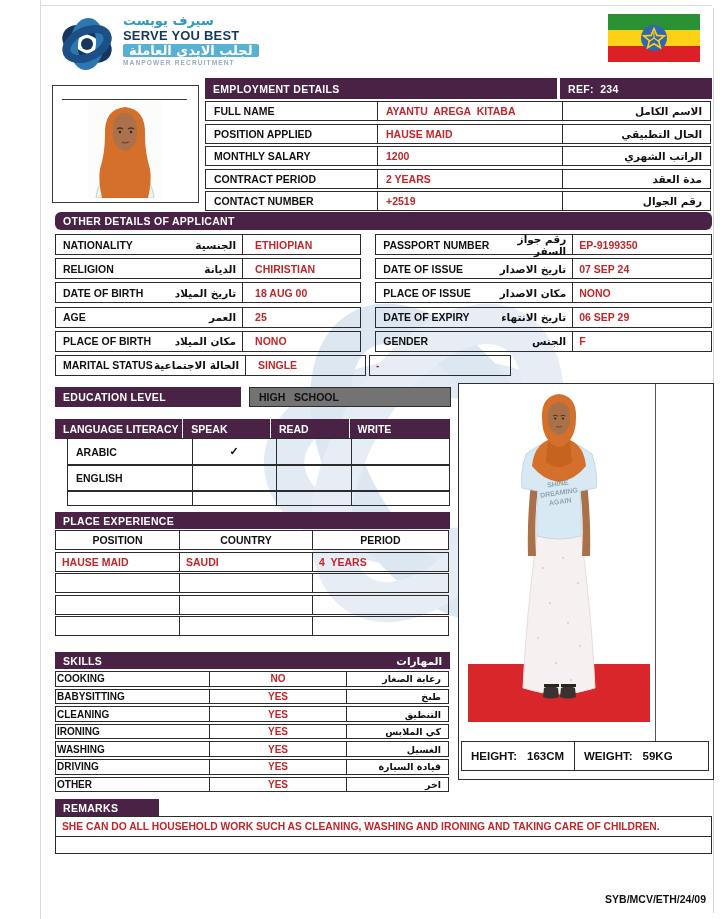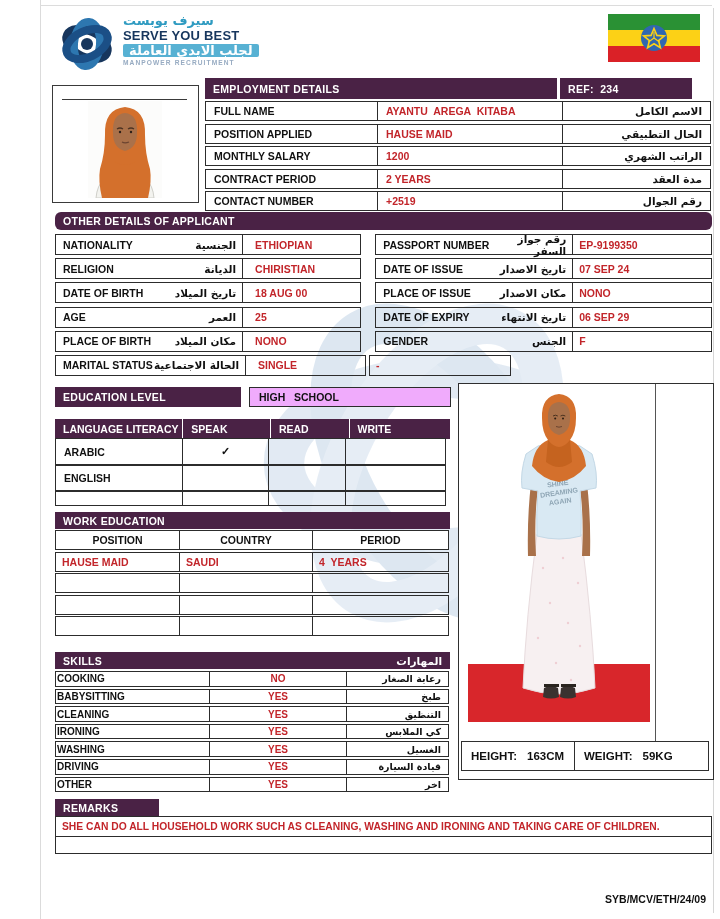--- a/index.html
+++ b/index.html
@@ -35,21 +35,21 @@
   .flag{left:608px;top:14px;}
 
   
   .photo1{left:52px;top:85px;width:145px;height:116px;border:1.5px solid #3a3a3a;background:#fff;}
   .photo1-line{position:absolute;left:9px;top:13px;width:125px;height:1px;background:#3a3a3a;}
 
   
   .emp{left:205px;top:78px;width:507px;}
   .emp-head{display:flex;height:21px;}
   .emp-head .h1{width:352px;}
-  .emp-head .h2{width:132px;margin-left:3px;}
+  .emp-head .h2{width:152px;margin-left:3px;}
   .erow{display:flex;height:20px;margin-top:2.4px;}
   .erow>div{margin-left:-1px;}
   .erow>div:first-child{margin-left:0;}
   .e-lbl{width:173px;padding-left:8px;}
   .e-val{width:186px;padding-left:8px;}
   .e-ar{width:149px;justify-content:flex-end;padding-right:8px;}
 
   
   .other{left:55px;top:212px;width:657px;}
   .other-bar{height:18px;width:657px;border-radius:6px;}
@@ -57,31 +57,31 @@
   .orow{display:flex;height:21px;}
   .o-lbl{width:191px;padding:0 6px 0 7px;justify-content:space-between;}
   .o-val{width:121px;padding-left:12px;margin-left:-1px;}
   .ogap{width:4px;}
   .o-lbl2{width:201px;padding:0 6px 0 7px;justify-content:space-between;margin-left:10px;}
   .o-val2{width:142px;padding-left:6px;margin-left:-1px;}
 
   
   .edu{left:55px;top:387px;display:flex;}
   .edu-bar{width:186px;height:20px;}
-  .edu-cell{width:202px;height:20px;margin-left:8px;padding-left:9px;background:#f0abfc;}
+  .edu-cell{width:202px;height:20px;margin-left:8px;padding-left:9px;background:#737373;}
 
   
   .lang{left:55px;top:419px;width:395px;}
   .lang-head{display:flex;height:20px;gap:1px;background:#fff;}
   .lang-head>div{background:#4a2245;color:#fff;font-weight:bold;font-size:10.5px;
                  display:flex;align-items:center;padding-left:8px;box-sizing:border-box;}
   .lh1{width:128px;} .lh2{width:87px;} .lh3{width:78px;} .lh4{width:101px;}
   .lrow{display:flex;}
   .lrow>div{margin-left:-1px;margin-top:-1px;}
-  .lrow>div:first-child{margin-left:0;text-align:center;}
+  .lrow>div:first-child{margin-left:12px;text-align:center;}
   .l1{width:128px;padding-left:8px;} .l2{width:87px;justify-content:center;}
   .l3{width:78px;} .l4{width:101px;}
   .lr1{height:27px;} .lr2{height:26px;} .lr3{height:15px;}
   .check{font-size:11px;color:#111;font-weight:bold;}
 
   
   .work{left:55px;top:512px;width:395px;}
   .work-bar{height:17px;width:395px;}
   .whead{display:flex;height:20px;margin-top:1px;}
   .whead>div{justify-content:center;margin-left:-1px;background:#fff;}
@@ -412,21 +412,21 @@
       <div class="cell l3 lr3">
           <span class="lbl"></span>
         </div>
       <div class="cell l4 lr3">
           <span class="lbl"></span>
         </div>
     </div>
   </div>
 
   <div class="abs work">
-    <div class="bar work-bar">WORK EDUCATION</div>
+    <div class="bar work-bar">PLACE EXPERIENCE</div>
     <div class="whead">
       <div class="cell w1">
           <span class="lbl">POSITION</span>
         </div>
       <div class="cell w2">
           <span class="lbl">COUNTRY</span>
         </div>
       <div class="cell w3">
           <span class="lbl">PERIOD</span>
         </div>

